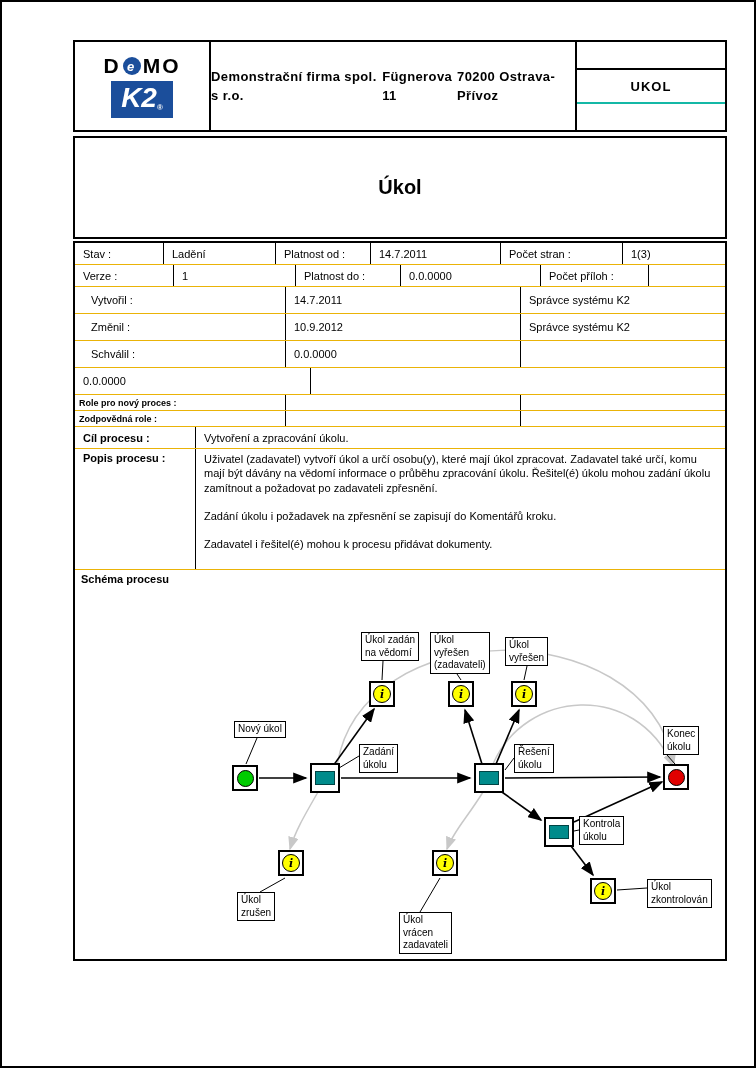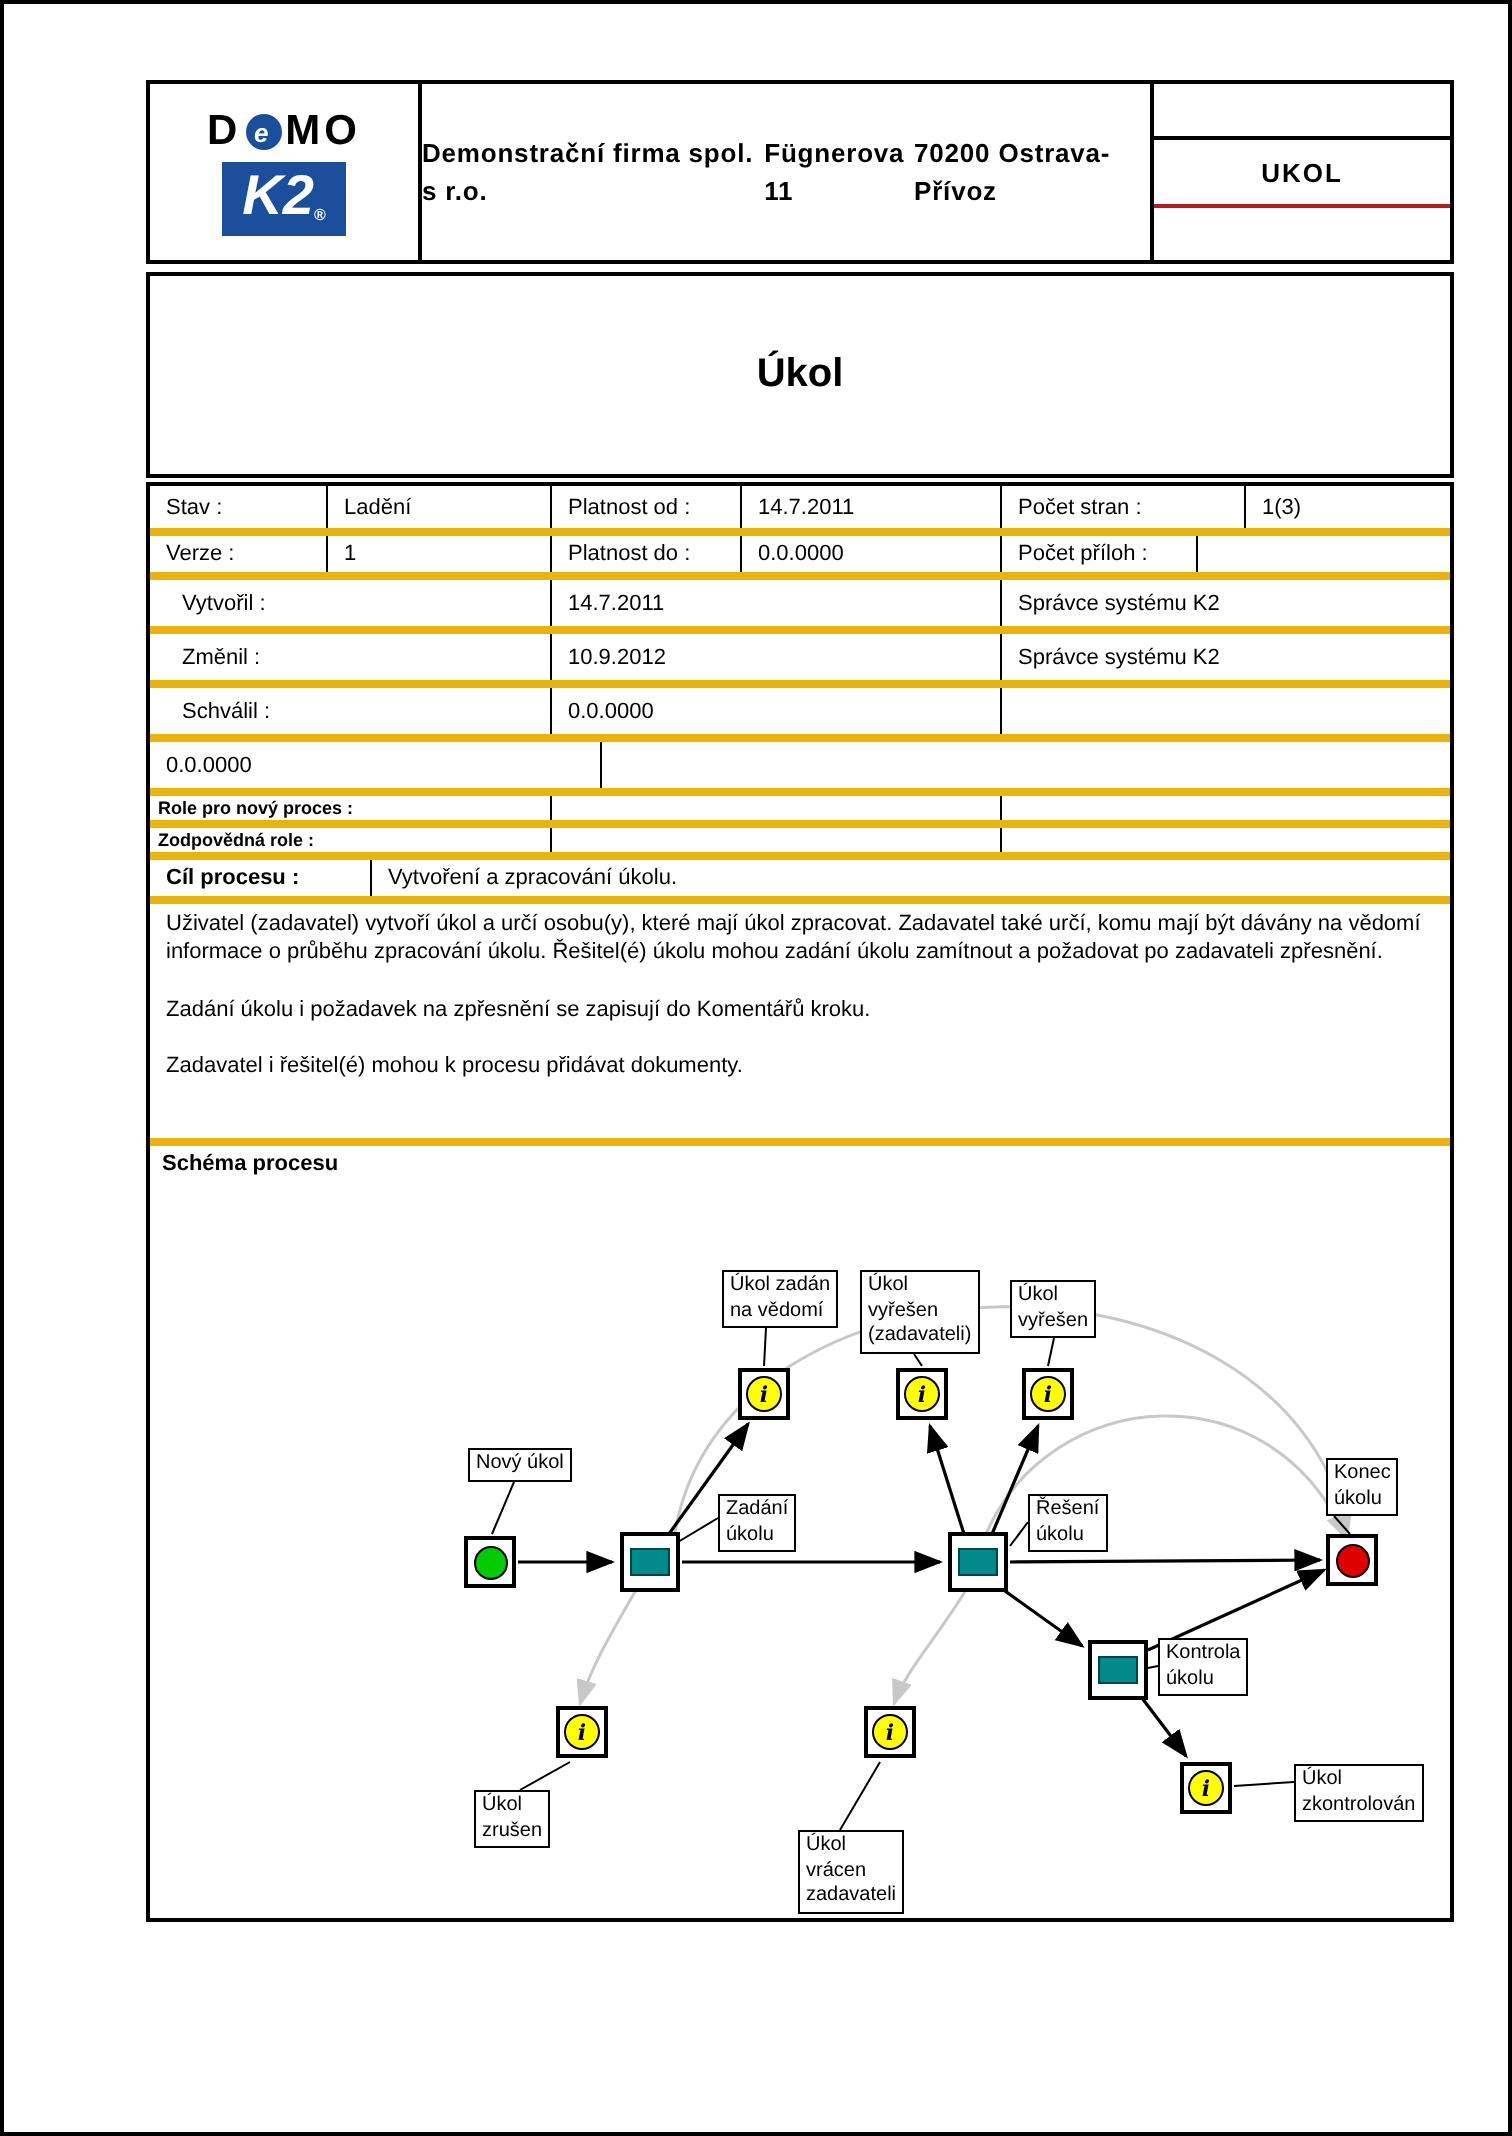--- a/index.html
+++ b/index.html
@@ -18,33 +18,33 @@
   .logo-e { width:18px; height:18px; border-radius:50%; background:var(--brand_blue,#1b4e9b);
             color:#fff; font-size:13px; font-style:italic; font-weight:bold;
             display:flex; align-items:center; justify-content:center; margin:0 2px; }
   .logo-k2 { background:var(--brand_blue,#1b4e9b); color:#fff; font-weight:bold; font-style:italic;
              font-size:28px; line-height:1; padding:3px 10px 6px; position:relative; }
   .logo-reg { font-size:8px; font-style:normal; vertical-align:bottom; }
   .hdr-company { flex:1; display:flex; flex-direction:row; align-items:center; justify-content:center;
                  font-weight:bold; font-size:13px; letter-spacing:0.4px; line-height:1.5; }
   .hdr-code { width:150px; border-left:2px solid #000; box-sizing:border-box; display:flex; flex-direction:column; }
   .hdr-code .pad { flex:1; }
-  .code-mid { height:36px; border-top:2px solid #000; border-bottom:2px solid #b91c1c; box-sizing:border-box;
+  .code-mid { height:36px; border-top:2px solid #000; border-bottom:2px solid #14b8a6; box-sizing:border-box;
               display:flex; align-items:center; justify-content:center; font-weight:bold; font-size:13px; letter-spacing:1px; }
 
   
   .title-box { position:absolute; left:71px; top:134px; width:654px; height:103px;
                border:2px solid #000; box-sizing:border-box;
                display:flex; align-items:center; justify-content:center; }
   .title-text { font-size:20px; font-weight:bold; }
 
   
   .tbl { position:absolute; left:71px; top:239px; width:654px; border:2px solid #000; box-sizing:border-box; }
   .trow { display:flex; box-sizing:border-box; align-items:stretch; }
-  .trow + .trow { border-top:4px solid #eab308; }
+  .trow + .trow { border-top:1px solid #eab308;gap:10px; }
   .cell { box-sizing:border-box; padding:0 8px; font-size:11px; display:flex; align-items:center; overflow:hidden; white-space:nowrap; }
   .cell + .cell { border-left:1px solid #000; }
   .h21{height:21px} .h22{height:22px} .h27{height:27px} .h16{height:16px} .h121{height:121px} .h390{height:390px}
   .w88{width:88px} .w112{width:112px} .w95{width:95px} .w130{width:130px} .w122{width:122px} .w98{width:98px}
   .w200{width:200px} .w225{width:225px} .w110{width:110px} .grow{flex:1}
   .indent{padding-left:16px}
   .small{font-size:9px; font-weight:bold; padding:0 4px;}
   .bold{font-weight:bold}
   .top{align-items:flex-start; padding-top:3px;}
   .wrapcell{white-space:normal; display:block;}
@@ -154,20 +154,21 @@
       <div class="cell w225 small"></div>
       <div class="cell grow small"></div>
     </div>
 
     <div class="trow h22">
       <div class="cell w110 bold">Cíl procesu :</div>
       <div class="cell grow">Vytvoření a zpracování úkolu.</div>
     </div>
 
     <div class="trow h121">
+      <div class="cell w110 bold top">Popis procesu :</div>
       <div class="cell grow top wrapcell">
         <p class="popis-par">Uživatel (zadavatel) vytvoří úkol a určí osobu(y), které mají úkol zpracovat. Zadavatel také určí, komu mají být dávány na vědomí informace o průběhu zpracování úkolu. Řešitel(é) úkolu mohou zadání úkolu zamítnout a požadovat po zadavateli zpřesnění.</p>
         <p class="popis-par">Zadání úkolu i požadavek na zpřesnění se zapisují do Komentářů kroku.</p>
         <p class="popis-par">Zadavatel i řešitel(é) mohou k procesu přidávat dokumenty.</p>
       </div>
     </div>
 
     <div class="trow h390 schema-cell">
       <div class="schema-label">Schéma procesu</div>
 

